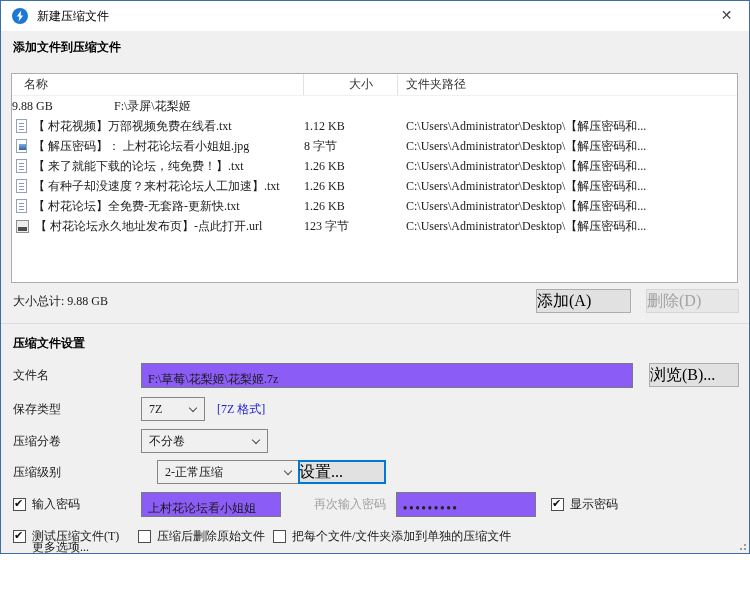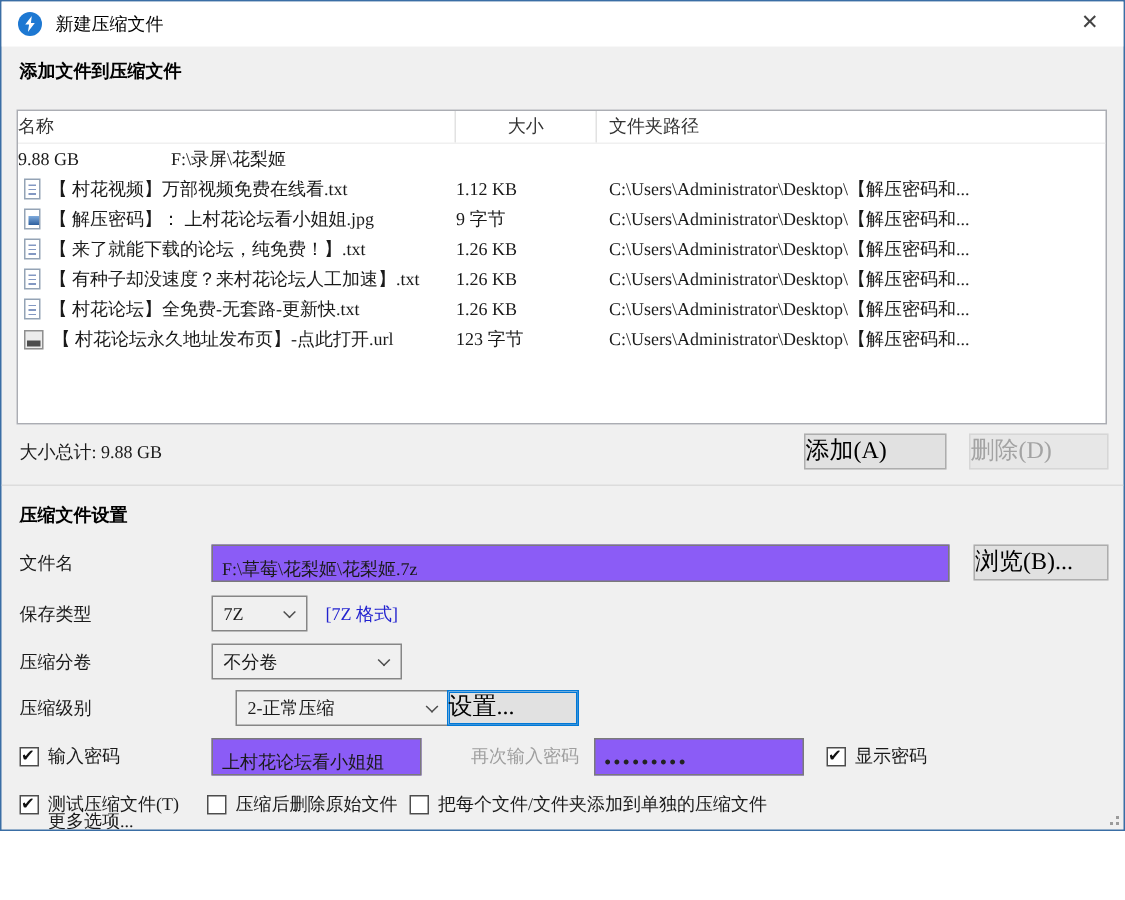--- a/index.html
+++ b/index.html
@@ -14,22 +14,22 @@
   .titlebar { position:absolute; top:0; left:0; right:0; height:30px; background:#fff; }
   .app-icon { position:absolute; left:11px; top:7px; width:16px; height:16px; }
   .win-title { position:absolute; left:36px; top:0; line-height:30px; font-size:12px; color:#000; }
   .close-btn { position:absolute; right:0; top:0; width:45px; height:30px; text-align:center; line-height:30px; font-size:14px; color:#444; cursor:default; }
   
   .sec-hdr { position:absolute; left:12px; font-weight:bold; font-size:12px; color:#000; }
   
   .ftable { position:absolute; left:10px; top:72px; width:727px; height:210px; background:#fff; border:1px solid #abadb3; overflow:hidden; }
   .thead { display:flex; height:22px; border-bottom:1px solid #f0f0f0; color:#333; }
   .thead .th { line-height:21px; border-right:1px solid #e2e2e2; white-space:nowrap; overflow:hidden; }
-  .col-name { width:292px; }
-  .col-size { width:94px; text-align:center; padding-right:0; }
+  .col-name { width:292px; padding-left:12px; }
+  .col-size { width:94px; text-align:right; padding-right:24px; }
   .col-path { flex:1; padding-left:8px; border-right:none !important; }
   .trow { display:flex; height:20px; align-items:center; white-space:nowrap; }
   .trow .name { width:292px; display:flex; align-items:center; padding-left:4px; gap:6px; overflow:hidden; }
   .trow .size { width:94px; padding-right:8px; }
   .trow .path { flex:1; padding-left:8px; overflow:hidden; }
   
   .fico { flex:0 0 auto; display:inline-block; }
   .folder-icon { width:15px; height:12px; background:linear-gradient(#ffeaa6,#fbd36a); border:1px solid #d3a93e; border-radius:1px; position:relative; margin-top:2px; }
   .folder-icon::before { content:""; position:absolute; top:-3px; left:-1px; width:6px; height:2px; background:#fbd36a; border:1px solid #d3a93e; border-bottom:none; border-radius:1px 1px 0 0; }
   .text-file-icon { width:11px; height:14px; background:#fff; border:1px solid #94a3b5; position:relative; }
@@ -93,21 +93,21 @@
           <span>【 村花视频】万部视频免费在线看.txt</span>
         </div>
       <div class="size">1.12 KB</div>
       <div class="path">C:\Users\Administrator\Desktop\【解压密码和...</div>
     </div>
     <div class="trow">
       <div class="name">
           <span class="fico image-file-icon"></span>
           <span>【 解压密码】： 上村花论坛看小姐姐.jpg</span>
         </div>
-      <div class="size">9 字节</div>
+      <div class="size">8 字节</div>
       <div class="path">C:\Users\Administrator\Desktop\【解压密码和...</div>
     </div>
     <div class="trow">
       <div class="name">
           <span class="fico text-file-icon"></span>
           <span>【 来了就能下载的论坛，纯免费！】.txt</span>
         </div>
       <div class="size">1.26 KB</div>
       <div class="path">C:\Users\Administrator\Desktop\【解压密码和...</div>
     </div>

